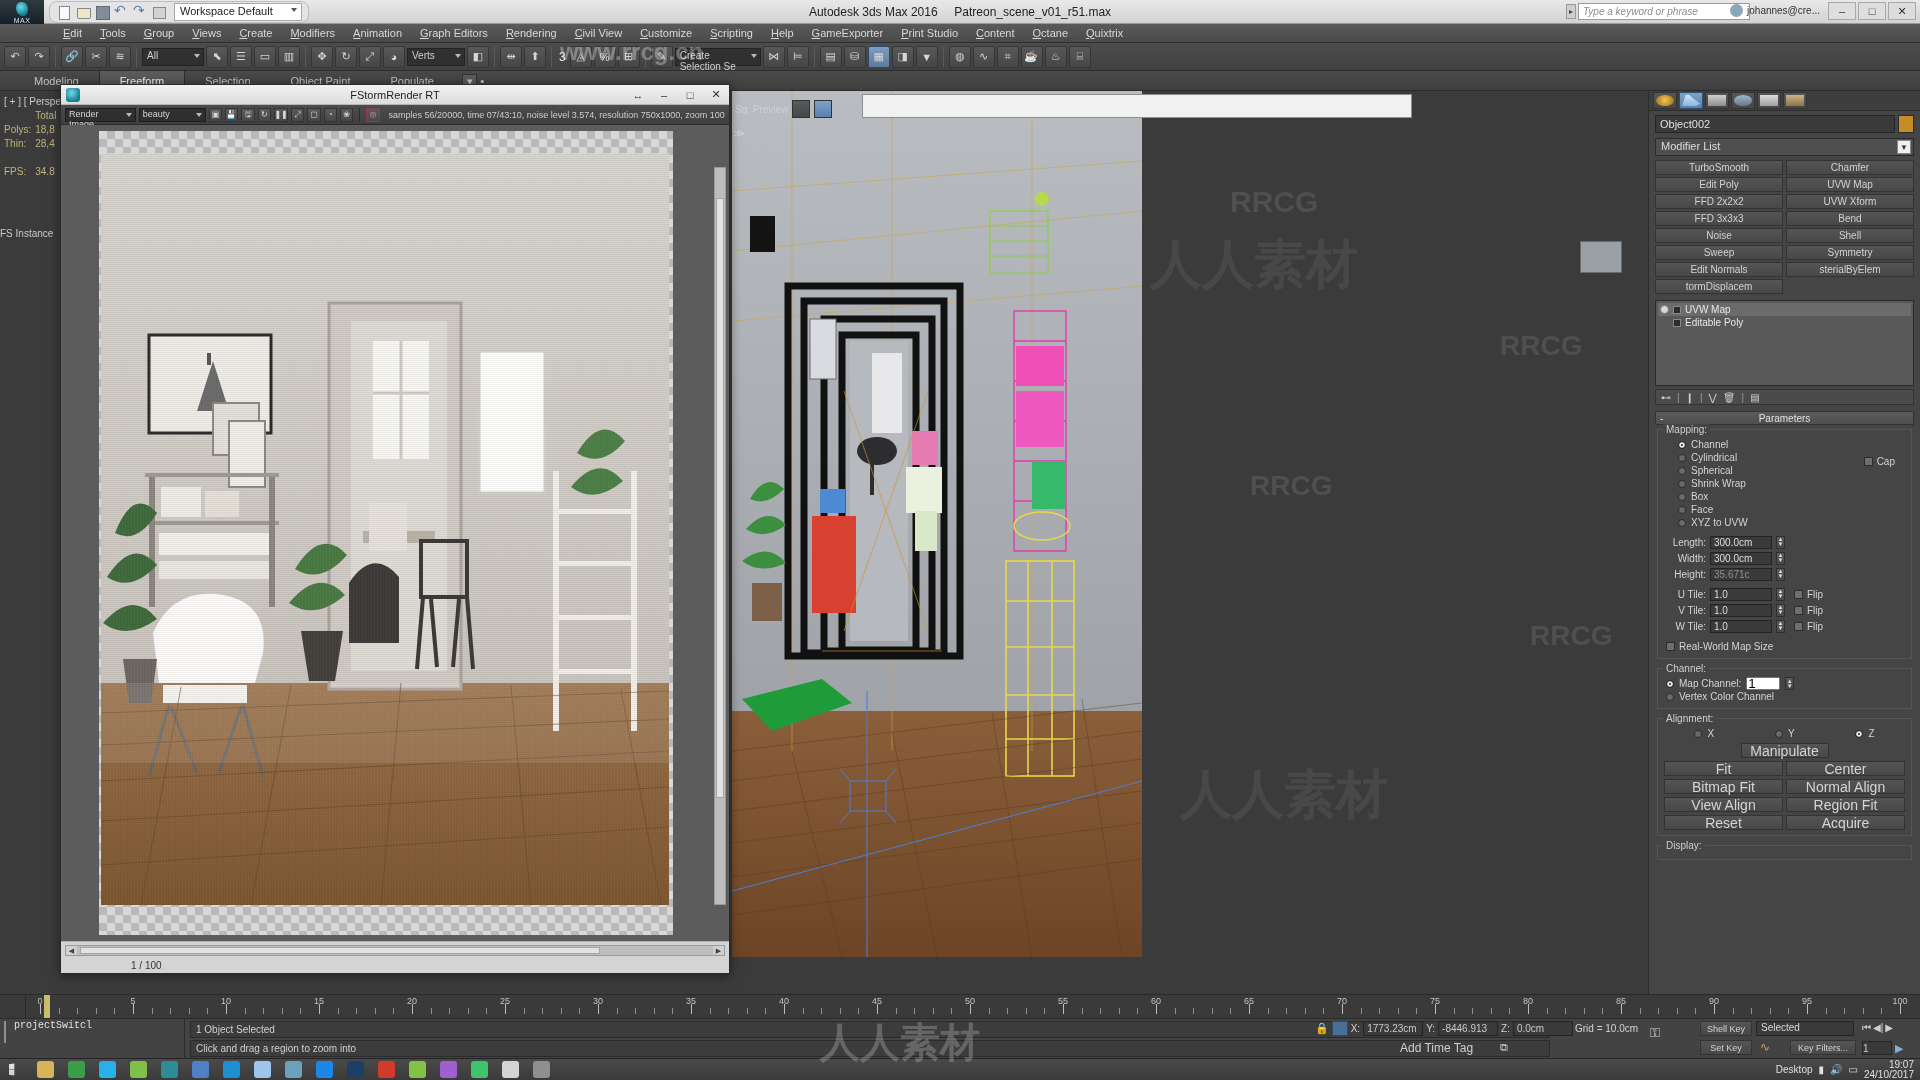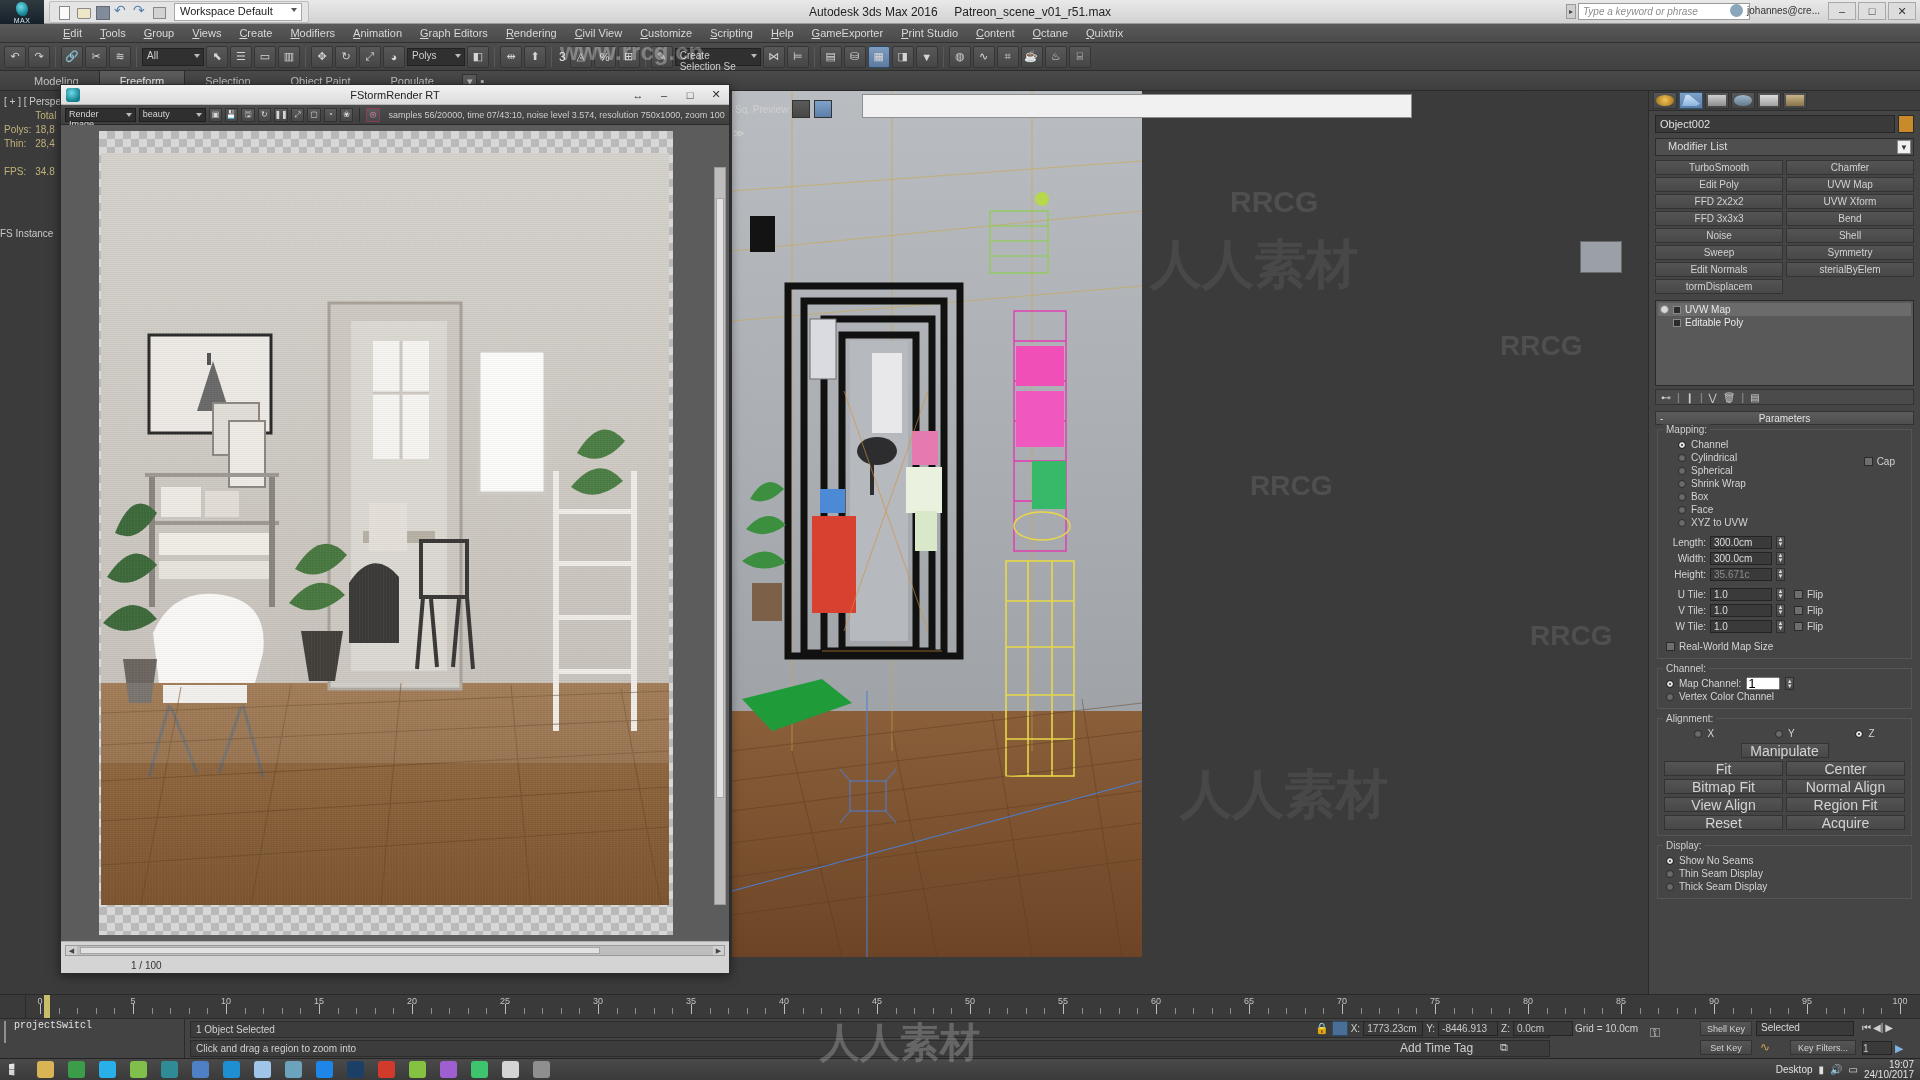--- a/index.html
+++ b/index.html
@@ -26,21 +26,21 @@
     display:flex; align-items:flex-end; justify-content:center;
     color:#cfe6ee; font-size:7px; letter-spacing:.5px;
     position:relative;
   }
   .maxlogo:before{
     content:""; position:absolute; top:2px; left:16px; width:12px; height:14px;
     background:radial-gradient(circle at 40% 35%, #6fdbe8, #13808f 70%);
     border-radius:40% 50% 45% 55%;
   }
   .qat { display:flex; align-items:center; gap:3px; padding:0 6px; height:22px;
-         background:#e4e4e4; border:1px solid #bdbdbd; border-radius:2px; margin-left:5px;}
+         background:#e4e4e4; border:1px solid #bdbdbd; border-radius:8px; margin-left:5px;}
   .qicon{ width:16px;height:16px;display:inline-block;position:relative;opacity:.85;}
   .qicon.new:before{content:"";position:absolute;left:3px;top:2px;width:9px;height:12px;background:#fff;border:1px solid #7a7a7a;}
   .qicon.open:before{content:"";position:absolute;left:2px;top:4px;width:12px;height:9px;border:1px solid #7a7a7a;background:#f2e7c4;border-radius:0 0 2px 2px;}
   .qicon.save:before{content:"";position:absolute;left:2px;top:2px;width:12px;height:12px;background:#6f7d8c;border:1px solid #4c5763;}
   .qicon.undo:before,.qicon.redo:before{content:"↶";position:absolute;left:1px;top:-2px;font-size:14px;color:#3b6ea5;}
   .qicon.redo:before{content:"↷";}
   .qicon.ref:before{content:"";position:absolute;left:2px;top:3px;width:11px;height:10px;border:1px solid #7a7a7a;background:#cfcfcf;}
   .ws-combo{
     height:18px; min-width:128px; background:#fff; border:1px solid #a8a8a8;
     font-size:11px; color:#222; padding:1px 16px 0 5px; position:relative; margin-left:4px;
@@ -115,21 +115,21 @@
     overflow:hidden;
   }
   .rp-iconbar{height:20px;background:#3e3e3e;display:flex;align-items:center;gap:2px;padding:1px 4px;border-bottom:1px solid #2c2c2c;}
   .rp-ic{width:24px;height:17px;background:linear-gradient(#565656,#464646);border:1px solid #343434;position:relative;}
   .rp-ic.on{background:linear-gradient(#7ea2c8,#5b7fa8);border-color:#31506e;}
   .rp-ic i{position:absolute;inset:2px;display:block;}
   .rp-name{display:flex;align-items:center;margin:4px 6px 0 6px;}
   .rp-name input{flex:1;height:18px;background:#3a3a3a;border:1px solid #262626;color:#e0e0e0;font-size:11px;padding:0 4px;}
   .rp-swatch{width:16px;height:18px;background:#c98b2a;border:1px solid #2b2b2b;margin-left:3px;}
   .rp-modlist{margin:5px 6px 0 6px;height:18px;background:#4f4f4f;border:1px solid #2c2c2c;color:#ddd;
-              font-size:11px;padding:1px 18px 0 12px;position:relative;}
+              font-size:11px;padding:1px 18px 0 5px;position:relative;}
   .rp-modlist .arw{position:absolute;right:2px;top:1px;width:14px;height:14px;background:#f0f0f0;color:#333;
                    font-size:8px;text-align:center;line-height:14px;border:1px solid #888;}
   .modgrid{ margin:4px 6px 0 6px; display:grid; grid-template-columns:1fr 1fr; gap:2px 3px;}
   .modbtn{ height:15px; background:linear-gradient(#545454,#484848); border:1px solid #333;
            color:#d2d2d2; font-size:10px; display:flex;align-items:center;justify-content:center;
            overflow:hidden; white-space:nowrap;}
   .modbtn.single{grid-column:1 / 2;}
   .stack{ margin:6px 6px 0 6px; height:86px; background:#595959; border:1px solid #2a2a2a; padding:2px;}
   .stkrow{ display:flex; align-items:center; gap:4px; height:13px; font-size:10px; color:#e8e8e8; padding-left:2px;}
   .stkrow .eye{width:9px;height:9px;border-radius:50%;background:#d8d8d8;border:1px solid #777;display:inline-block;}
@@ -358,21 +358,21 @@
     <div class="tbtn">
         <span class="g">↻</span>
       </div>
     <div class="tbtn">
         <span class="g">⤢</span>
       </div>
     <div class="tbtn">
         <span class="g">◕</span>
       </div>
     <div class="tcombo" style="width:58px">
-      <span>Polys</span>
+      <span>Verts</span>
       <span class="arw"></span>
     </div>
     <div class="tbtn">
         <span class="g">◧</span>
       </div>
     <div class="tsep"></div>
     <div class="tbtn">
         <span class="g">⇹</span>
       </div>
     <div class="tbtn">
@@ -913,34 +913,20 @@
           <div class="pbtn">Normal Align</div>
           <div class="pbtn">View Align</div>
           <div class="pbtn">Region Fit</div>
           <div class="pbtn">Reset</div>
           <div class="pbtn">Acquire</div>
         </div>
     </div>
 
     <div class="group" style="margin-top:9px">
       <span class="gt">Display:</span>
-      <div id="dispopts">
-          <div class="radio" style="padding-left: 2px;">
-            <span class="dot on"></span>
-            <span>Show No Seams</span>
-          </div>
-          <div class="radio" style="padding-left: 2px;">
-            <span class="dot"></span>
-            <span>Thin Seam Display</span>
-          </div>
-          <div class="radio" style="padding-left: 2px;">
-            <span class="dot"></span>
-            <span>Thick Seam Display</span>
-          </div>
-        </div>
     </div>
   </div>
 
   <div class="trackbar">
     <div class="tlcorner"></div>
     <div class="tslider"></div>
     <div id="ticks">
         <div class="tick maj" style="left: 40px;"></div>
         <div class="tlab" style="left: 40px;">0</div>
         <div class="tick" style="left: 58.6px;"></div>

